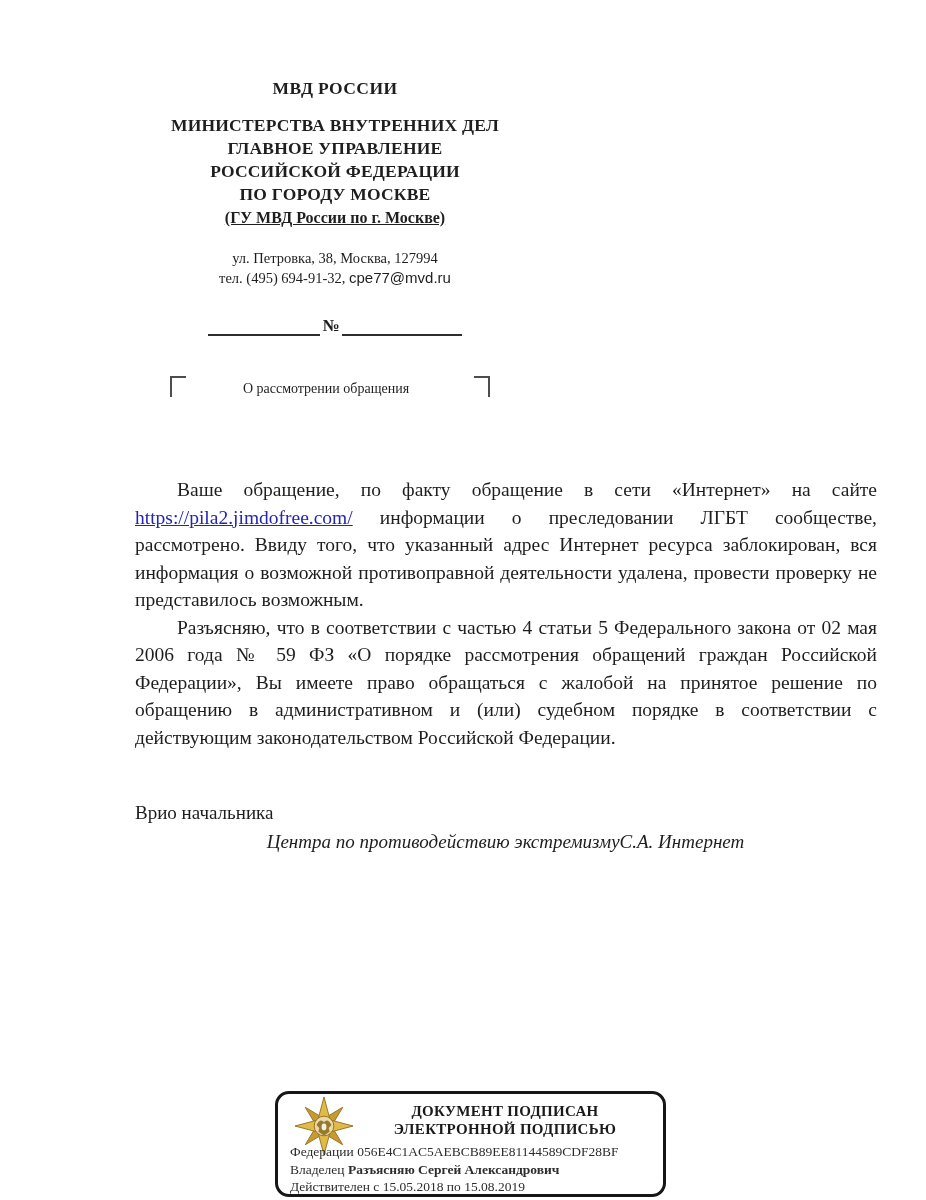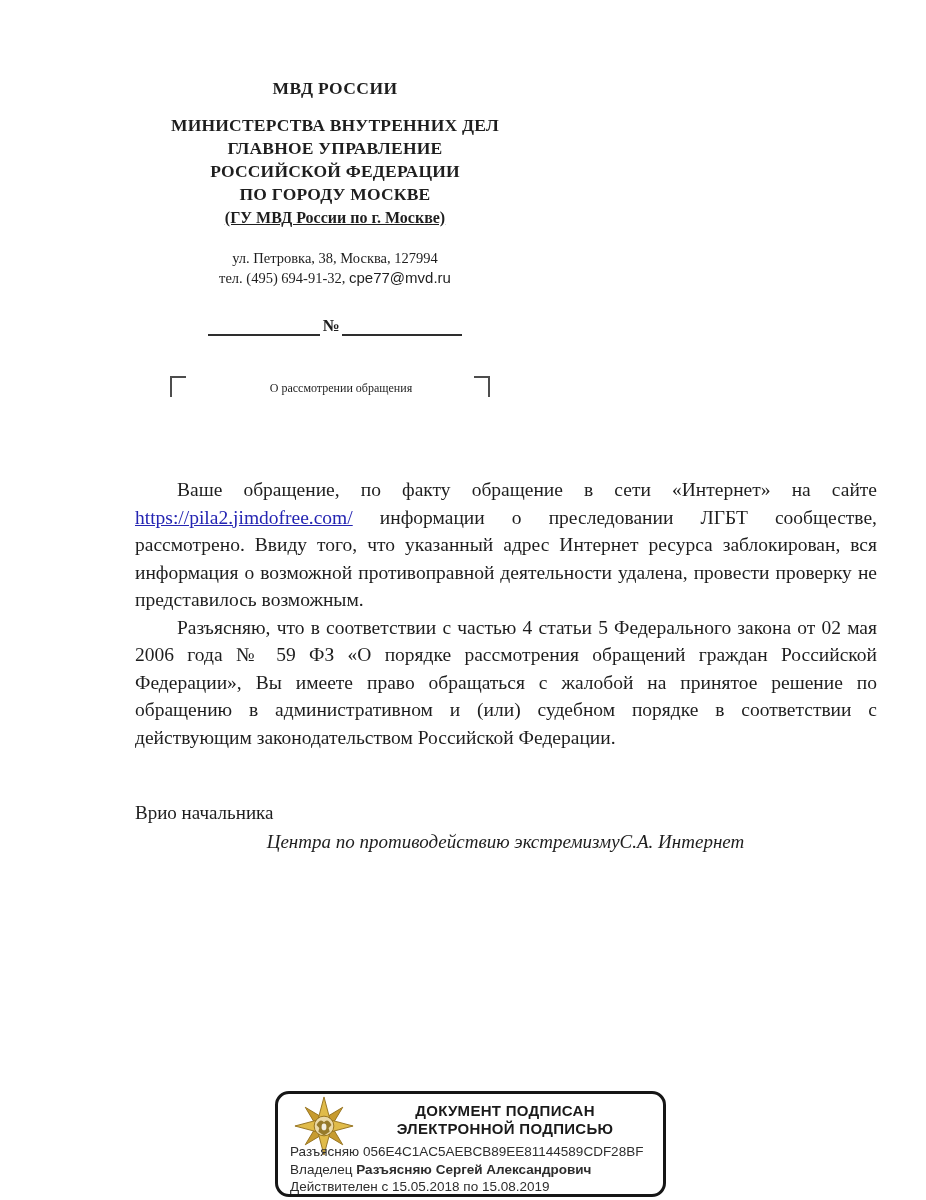--- a/index.html
+++ b/index.html
@@ -22,36 +22,36 @@
   .number-line{position:absolute;left:100px;top:313px;width:470px;text-align:center;font-size:17px;}
   .blank{display:inline-block;height:21px;border-bottom:2px solid #2e2e2e;vertical-align:bottom;}
   .blank-l{width:112px;}
   .blank-r{width:120px;}
   .no-sign{display:inline-block;vertical-align:bottom;line-height:21px;padding:0 2px;font-weight:600;}
 
   
   .corner{position:absolute;width:14px;height:19px;}
   .corner-l{left:170px;top:376px;border-left:2px solid #4d4d4d;border-top:2px solid #4d4d4d;}
   .corner-r{left:474px;top:376px;border-right:2px solid #4d4d4d;border-top:2px solid #4d4d4d;}
-  .subject{position:absolute;left:111px;top:381px;width:460px;text-align:center;font-size:12px;}
+  .subject{position:absolute;left:96px;top:381px;width:460px;text-align:center;font-size:14px;}
 
   
   .body-text{position:absolute;left:135px;top:476px;width:742px;}
   .body-text p{margin:0;text-align:justify;text-indent:42px;font-size:19.5px;line-height:27.5px;}
   .link{color:#2424b2;text-decoration:underline;cursor:pointer;}
 
   
   .signature{position:absolute;left:135px;top:799px;width:741px;font-size:19px;line-height:28.5px;}
   .sig-row{display:flex;justify-content:center;font-style:italic;}
 
   
   .stamp{
     position:absolute;left:275px;top:1091px;width:391px;height:106px;box-sizing:border-box;
     border:3px solid #161616;border-radius:14px;background:#ffffff;
-    font-family:Liberation Sans, sans-serif;color:#2d2d2d;
+    font-family:Liberation Serif, serif;color:#2d2d2d;
   }
   .stamp-emblem{position:absolute;left:16px;top:2px;width:60px;height:60px;}
   .stamp-title{position:absolute;left:80px;top:8px;width:294px;text-align:center;
     font-weight:bold;font-size:15px;line-height:18px;color:#1a1a1a;letter-spacing:.3px;}
   .stamp-details{position:absolute;left:12px;top:49px;font-size:13.5px;line-height:17.5px;white-space:nowrap;}
   .stamp-details .strong{font-weight:bold;}
 </style>
 </head>
 <body>
 
@@ -103,21 +103,21 @@
       <circle cx="32" cy="32" r="10.5" fill="#ead9a8" stroke="#93701c" stroke-width="1"></circle>
       <path d="M24,31 q4,-8 8,-3 q4,-5 8,3 l-3,3 1,4 -6,4 -6,-4 1,-4 z" fill="#8d6f1d" opacity="0.9"></path>
       <ellipse cx="32" cy="33" rx="2.6" ry="3.6" fill="#f3efe2"></ellipse>
     </svg>
     <div class="stamp-title">
       <div>ДОКУМЕНТ ПОДПИСАН</div>
       <div>ЭЛЕКТРОННОЙ ПОДПИСЬЮ</div>
     </div>
     <div class="stamp-details">
       <div>
-        <span>Разъясняю</span>
+        <span>Федерации</span>
         <span>056E4C1AC5AEBCB89EE81144589CDF28BF</span>
       </div>
       <div>
         <span>Владелец</span>
         <span class="strong">Разъясняю Сергей Александрович</span>
       </div>
       <div>Действителен с 15.05.2018 по 15.08.2019</div>
     </div>
   </div>
 

